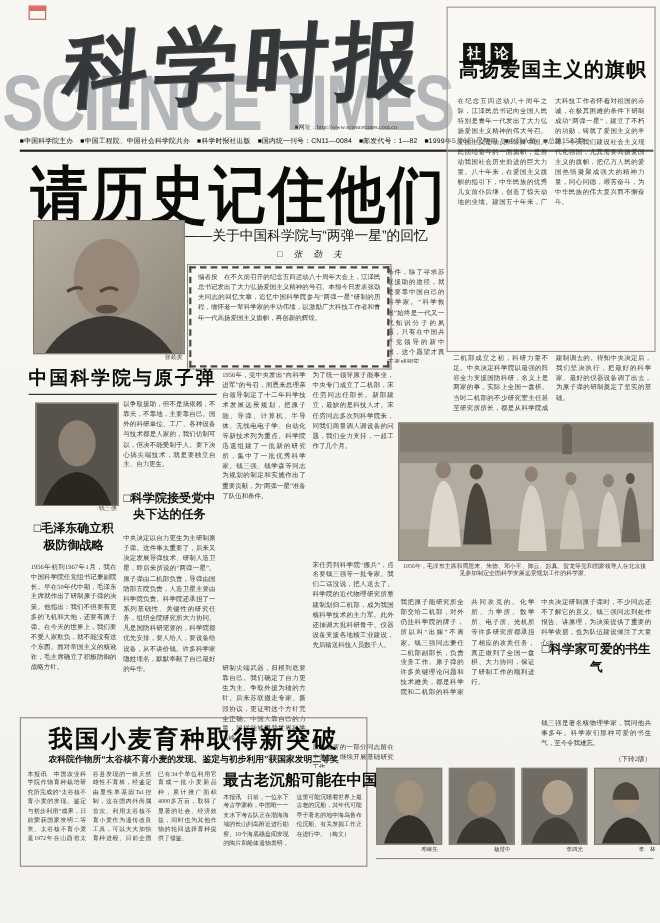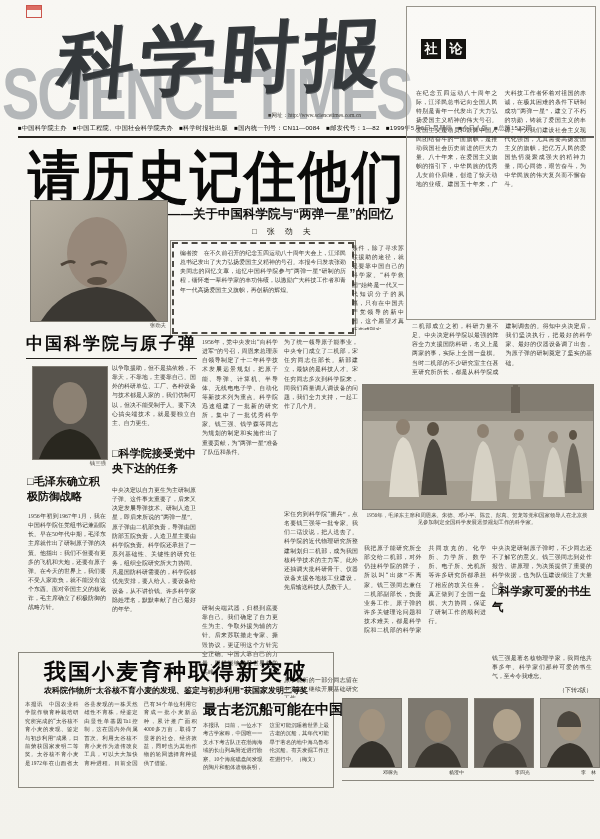--- a/index.html
+++ b/index.html
@@ -4,21 +4,21 @@
 <style>
   html,body{margin:0;padding:0;background:#e8e6e0;}
   #page{position:relative;width:600px;height:839px;margin:0 auto;
         background:linear-gradient(#f8f7f3,#f3f2ec);overflow:hidden;
         font-family:"Liberation Serif",serif;color:#2e2c28;}
   .abs{position:absolute;}
   .txt{font-size:5.9px;line-height:1.55;text-align:justify;overflow:hidden;color:#3a3833;}
   .txt.cols2{column-count:2;column-gap:7px;}
   .txt.cols3{column-count:3;column-gap:6px;}
   .subhead{font-family:"Liberation Sans",sans-serif;font-weight:bold;color:#14120f;
-           font-size:11px;line-height:1.35;overflow:hidden;}
+           font-size:11px;line-height:1.35;overflow:hidden;text-align:center;}
   .caption{font-size:5.4px;color:#45423c;line-height:1.3;}
   .rule{background:#26241f;}
   .photo{background:#9b968c;overflow:hidden;border:1px solid #7e7a71;}
   .photo svg{display:block;width:100%;height:100%;}
   
   #title-en{font-family:"Liberation Sans",sans-serif;font-weight:900;
             color:#b4b7b9;font-size:56px;letter-spacing:-2px;white-space:nowrap;
             transform:scaleY(1.28);transform-origin:top left;}
   #title-cn{font-family:"DejaVu Serif",serif;font-weight:bold;color:#34383b;
             font-size:76px;letter-spacing:6px;white-space:nowrap;
@@ -31,23 +31,23 @@
   #editorial{border:1px solid #97948b;background:rgba(255,255,255,0.25);}
   .tagchar{display:inline-block;width:20px;height:20px;background:#151310;color:#fbfaf6;
            font-family:"Liberation Sans",sans-serif;font-weight:bold;font-size:13px;
            line-height:20px;text-align:center;margin-right:5px;}
   #editorial-headline{font-family:"Liberation Sans",sans-serif;font-weight:900;
             font-size:18px;letter-spacing:1px;color:#0d0c0a;}
   
   #lead-headline{font-family:"Liberation Sans",sans-serif;font-weight:900;font-size:52px;
             letter-spacing:2px;color:#0a0a09;white-space:nowrap;transform:scaleY(1.08);
             transform-origin:top left;}
-  #lead-subtitle{font-family:"Liberation Sans",sans-serif;font-weight:bold;font-size:12.5px;
+  #lead-subtitle{font-family:"Liberation Sans",sans-serif;font-weight:normal;font-size:12.5px;
             color:#121110;white-space:nowrap;}
-  #lead-byline{font-size:8px;color:#232119;letter-spacing:4px;}
+  #lead-byline{font-size:8px;color:#232119;letter-spacing:4px;font-style:italic;}
   #editor-note{border:2px dashed #4d4a43;outline:1px solid #8f8c83;outline-offset:1px;
             padding:5px 6px;background:rgba(255,255,255,0.3);}
   #section1-title{font-family:"Liberation Sans",sans-serif;font-weight:900;font-size:17px;
             letter-spacing:2px;color:#0c0b0a;border-bottom:1.5px solid #22201c;
             padding-bottom:3px;white-space:nowrap;}
   
   #wheat-box{border:1px solid #8b887f;}
   #wheat-headline{font-family:"Liberation Sans",sans-serif;font-weight:900;font-size:22px;
             letter-spacing:2px;color:#0b0a09;text-align:center;white-space:nowrap;}
   #wheat-subtitle{font-family:"Liberation Sans",sans-serif;font-weight:bold;font-size:8px;
@@ -69,20 +69,21 @@
   <div class="abs" id="title-en" style="left:2px;top:52px;">SCIENCE TIMES</div>
   <div class="abs" id="title-cn" style="left:58px;top:14px;">科学时报</div>
   <div class="abs" id="website" style="left:268px;top:112px;">■网址：http://www.sciencetimes.com.cn</div>
   <div class="abs" id="infoline" style="left:18px;top:124px;width:566px;">■中国科学院主办　■中国工程院、中国社会科学院共办　■科学时报社出版　■国内统一刊号：CN11—0084　■邮发代号：1—82　■1999年5月6日 星期四　■今日八版　■总第1532期</div>
   <div class="abs rule" style="left:18px;top:136px;width:576px;height:1.5px;"></div>
 
   <div class="abs" id="editorial" style="left:406px;top:6px;width:188px;height:312px;">
     <div class="abs" style="left:14px;top:32px;">
       <span class="tagchar">社</span><span class="tagchar">论</span>
     </div>
+    <div class="abs" id="editorial-headline" style="left:10px;top:44px;width:172px;">高扬爱国主义的旗帜</div>
     <div class="abs txt cols2" style="left:9px;top:82px;width:170px;height:222px;">在纪念五四运动八十周年之际，江泽民总书记向全国人民特别是青年一代发出了大力弘扬爱国主义精神的伟大号召。爱国主义是动员和鼓舞中国人民团结奋斗的一面旗帜，是推动我国社会历史前进的巨大力量。八十年来，在爱国主义旗帜的指引下，中华民族的优秀儿女前仆后继，创造了惊天动地的业绩。建国五十年来，广大科技工作者怀着对祖国的赤诚，在极其困难的条件下研制成功“两弹一星”，建立了不朽的功勋，铸就了爱国主义的丰碑。今天我们建设社会主义现代化强国，尤其需要高扬爱国主义的旗帜，把亿万人民的爱国热情凝聚成强大的精神力量，同心同德，艰苦奋斗，为中华民族的伟大复兴而不懈奋斗。</div>
   </div>
 
   <div class="abs" id="lead-headline" style="left:28px;top:140px;">请历史记住他们</div>
   <div class="abs" id="lead-subtitle" style="left:168px;top:206px;">——关于中国科学院与“两弹一星”的回忆</div>
   <div class="abs" id="lead-byline" style="left:252px;top:226px;">□ 张 劲 夫</div>
 
   <div class="abs photo" style="left:30px;top:200px;width:136px;height:120px;">
     <svg viewBox="0 0 136 120" preserveAspectRatio="none">
       <rect width="136" height="120" fill="#a9a296"></rect>

